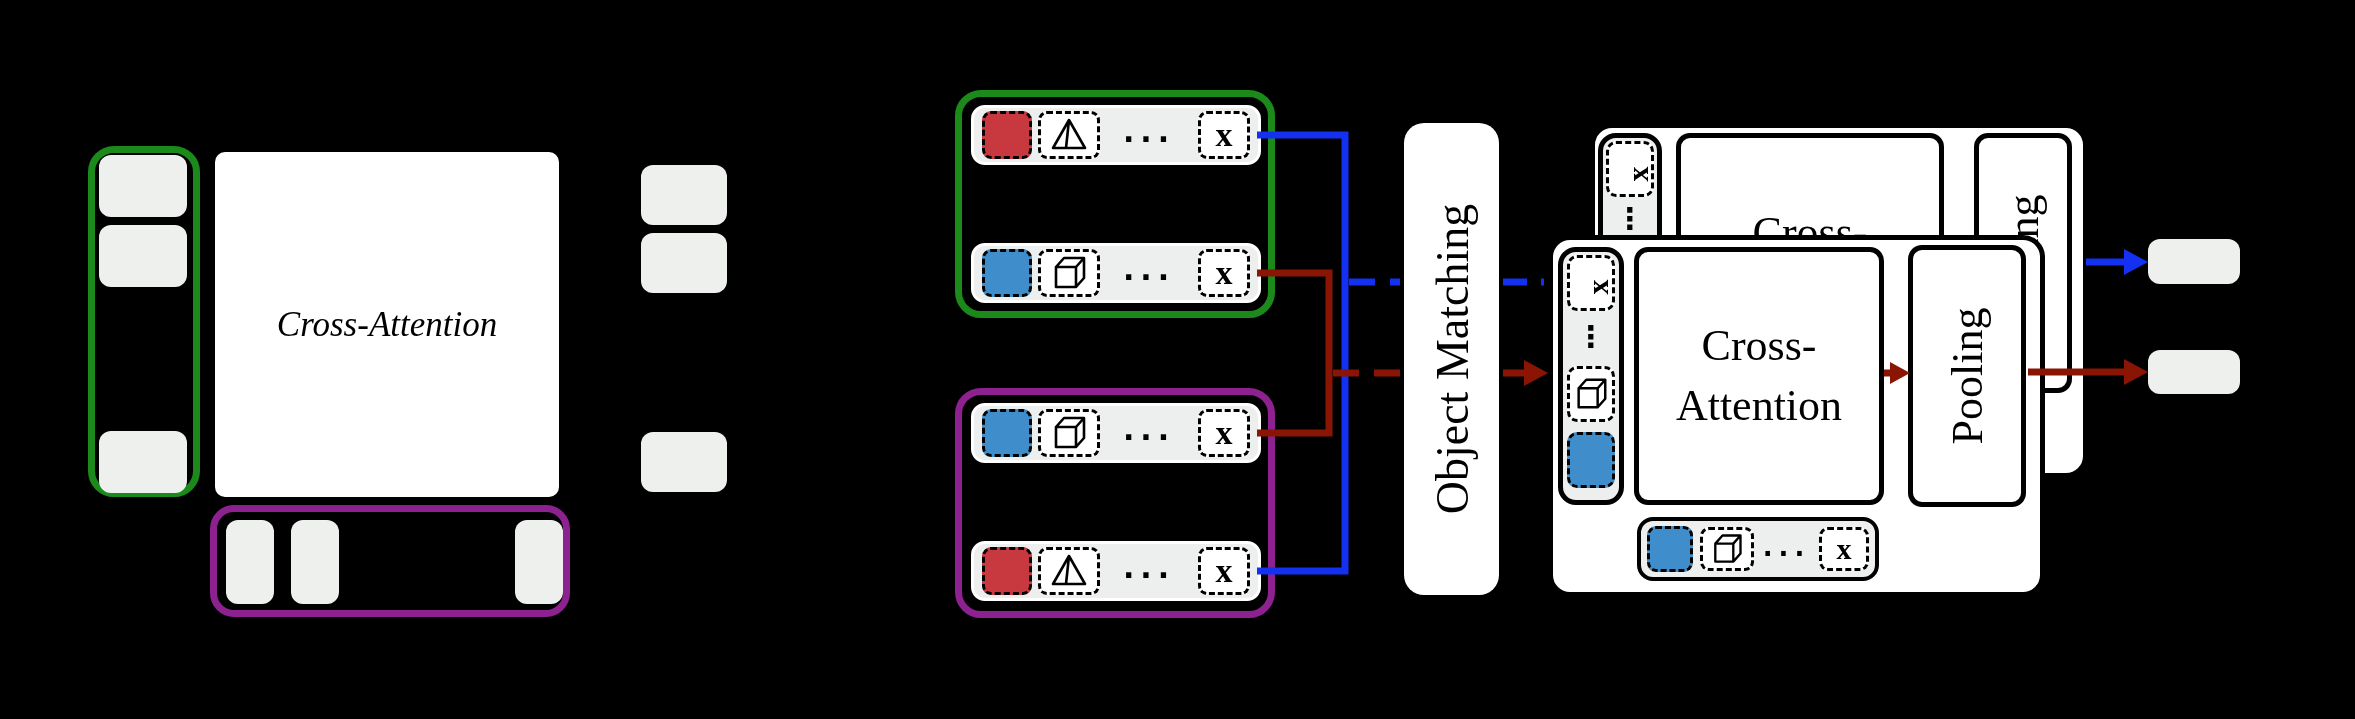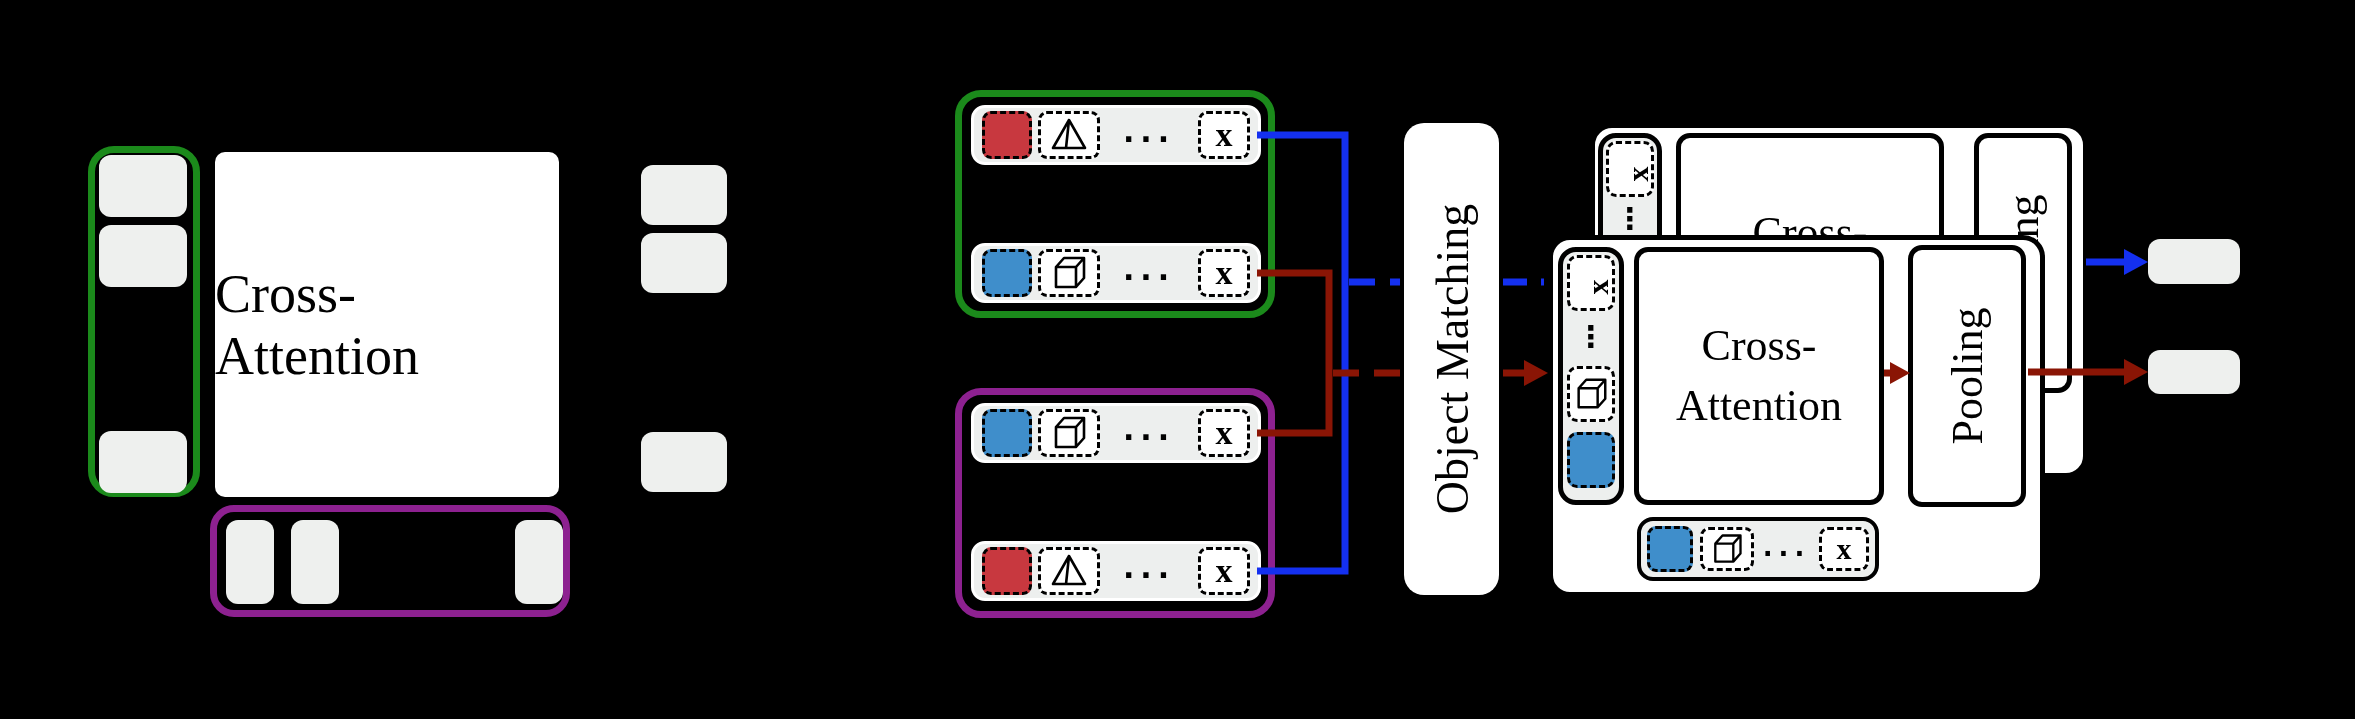--- a/index.html
+++ b/index.html
@@ -29,21 +29,21 @@
     display:flex;align-items:center;justify-content:center;flex:0 0 auto;
     font-family:"Liberation Serif","DejaVu Serif",serif;font-weight:600;font-size:34px;color:#000;}
   .dots{flex:1;text-align:center;font-family:"DejaVu Sans",sans-serif;font-weight:700;
     font-size:30px;letter-spacing:6px;color:#000;line-height:1;padding-top:10px;}
   .vdots{font-family:"DejaVu Sans",sans-serif;font-weight:700;font-size:30px;color:#000;
     text-align:center;line-height:1;}
   .rot-x{display:inline-block;transform:rotate(-90deg);font-weight:600;font-size:30px;
     font-family:"Liberation Serif","DejaVu Serif",serif;color:#000;}
   
   .ca-label{display:flex;align-items:center;justify-content:center;width:100%;height:100%;
-    font-size:54px;color:#000;}
+    font-size:35px;color:#000;font-style:italic;}
   .two-line{display:flex;flex-direction:column;align-items:center;justify-content:center;
     width:100%;height:100%;font-size:44px;line-height:60px;color:#000;text-align:center;}
   .vlabel{position:absolute;left:50%;top:50%;transform:translate(-50%,-50%) rotate(-90deg);
     white-space:nowrap;color:#000;}
   
   .strip-item{position:absolute;left:4px;width:48px;box-sizing:border-box;}
   .strip-box{border:3px dashed #000;border-radius:10px;background:#fff;
     display:flex;align-items:center;justify-content:center;}
   
   .overlay{position:absolute;left:0;top:0;z-index:60;pointer-events:none;}

